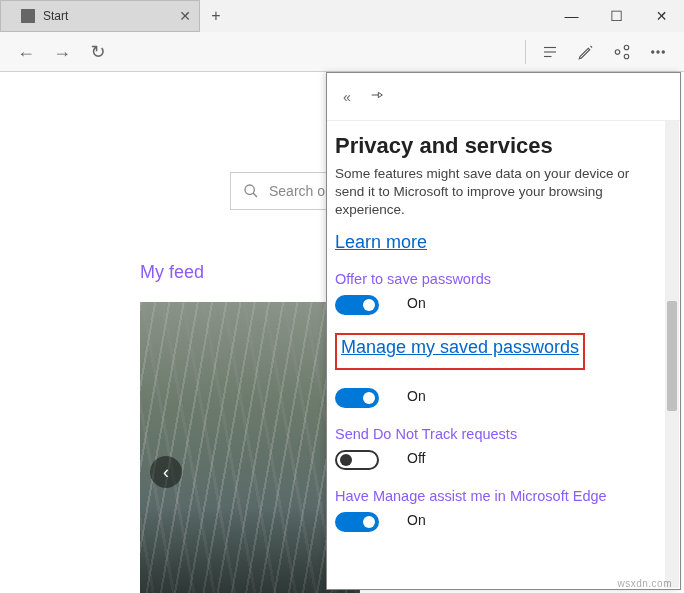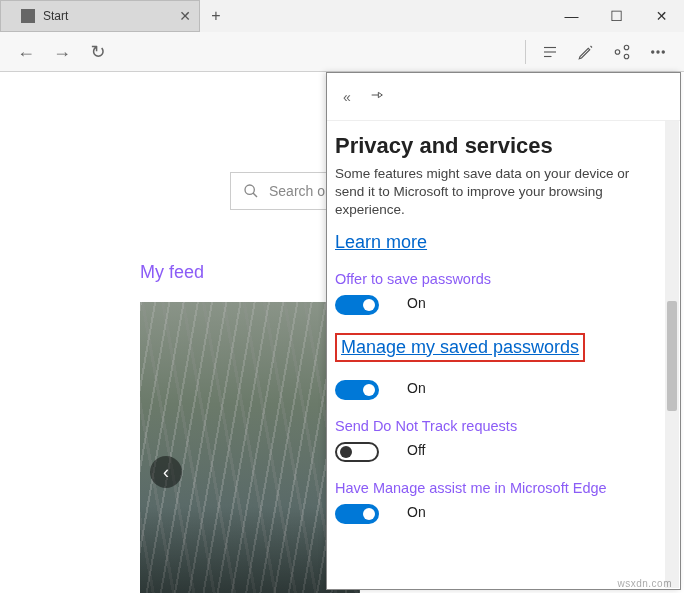--- a/index.html
+++ b/index.html
@@ -48,21 +48,21 @@
   .setting-label { font-size: 14.5px; color: #8b5cf6; margin-bottom: 8px; }
   .toggle-row { display: flex; align-items: flex-start; gap: 28px; }
   .toggle { width: 44px; height: 20px; border-radius: 10px; position: relative; cursor: pointer; }
   .toggle.on { background: #0078d7; }
   .toggle.off { background: #fff; border: 2px solid #333; width: 44px; height: 20px; }
   .toggle .knob { position: absolute; width: 12px; height: 12px; border-radius: 50%; top: 4px; }
   .toggle.on .knob { background: #fff; right: 4px; }
   .toggle.off .knob { background: #333; left: 3px; top: 2px; }
   .toggle-state { font-size: 14px; color: #222; }
   .highlight-box { border: 2px solid #d93025; padding: 2px 4px; display: inline-block; margin-bottom: 18px; }
-  .highlight-box .link { margin-bottom: 0; }
+  .highlight-box .link { margin-bottom: 8px; }
   .scrollbar-fake { position: absolute; right: 1px; top: 48px; bottom: 1px; width: 14px; background: #f0f0f0; }
   .scrollbar-fake .thumb { position: absolute; left: 2px; right: 2px; top: 180px; height: 110px; background: #c0c0c0; border-radius: 2px; }
 
   .watermark { position: absolute; bottom: 4px; right: 12px; font-size: 10px; color: rgba(0,0,0,0.35); letter-spacing: 0.5px; z-index: 99; }
 </style>
 </head>
 <body>
 
 <div class="titlebar">
   <div class="tab">

